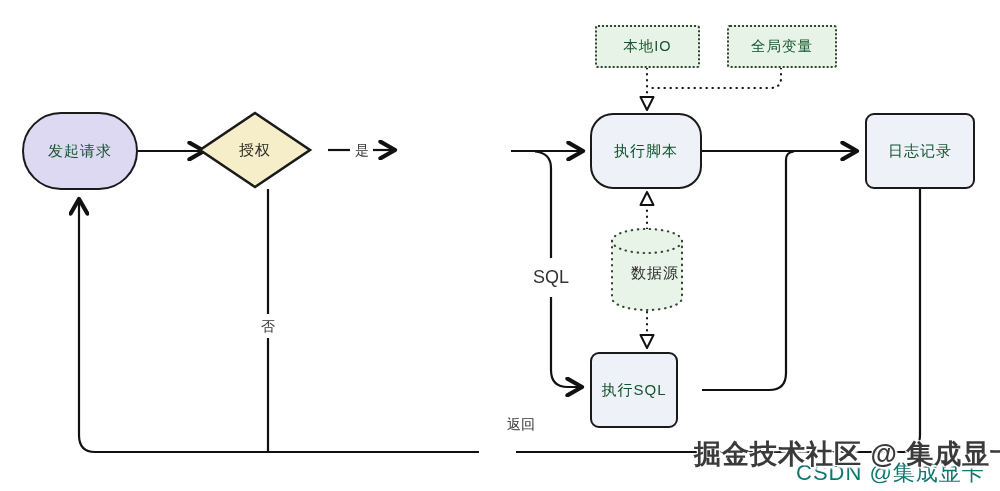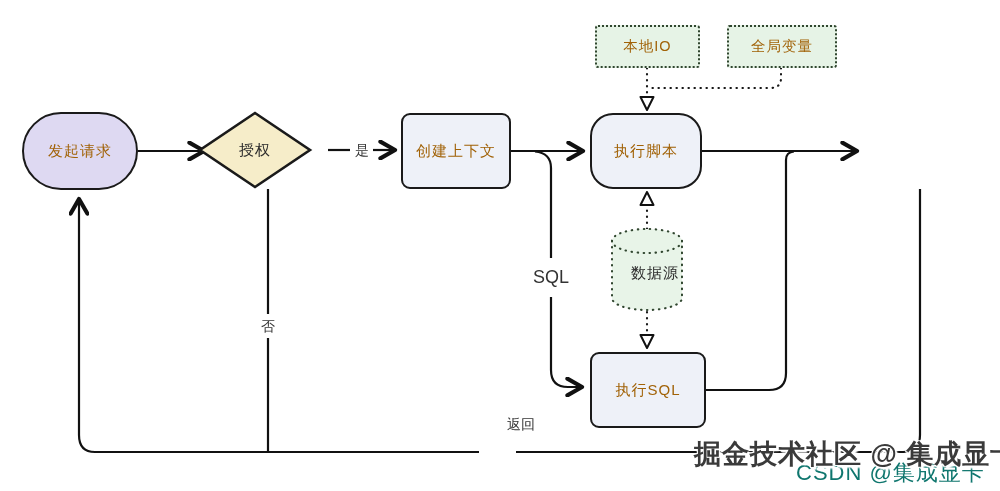--- a/index.html
+++ b/index.html
@@ -3,21 +3,21 @@
 <meta charset="utf-8">
 <style>
   html,body{margin:0;padding:0;background:#fff;}
   #canvas{
     position:relative;width:1000px;height:491px;background:#ffffff;overflow:hidden;
     font-family:"Liberation Sans","DejaVu Sans",sans-serif;color:#2b2b2b;
   }
   #edges{position:absolute;left:0;top:0;width:1000px;height:491px;}
   .node{
     position:absolute;display:flex;align-items:center;justify-content:center;
-    box-sizing:border-box;font-size:15px;color:#a16207;letter-spacing:1px;
+    box-sizing:border-box;font-size:15px;color:#14532d;letter-spacing:1px;
   }
   .process{
     background:#eef1f8;border:2.5px solid #1a1a1a;border-radius:9px;
   }
   .stadium{
     background:#ded9f2;border:2.5px solid #1a1a1a;border-radius:40px;
   }
   .greenbox{
     background:#e6f3e6;border:2px dotted #30462f;border-radius:3px;font-size:14.5px;
   }
@@ -98,30 +98,30 @@
     <span>发起请求</span>
   </div>
 
   <div class="diamond-wrap" style="left:196px;top:110px;width:118px;height:80px;">
     <svg width="118" height="80" viewBox="0 0 118 80" xmlns="http://www.w3.org/2000/svg">
       <polygon points="59,3 114,40 59,77 4,40" fill="#f6edc9" stroke="#1a1a1a" stroke-width="2.6" stroke-linejoin="miter"></polygon>
     </svg>
     <span class="diamond-label">授权</span>
   </div>
 
-  <div class="node process" style="left:401px;top:113px;width:110px;height:76px;">
-    <span>创建上下文</span>
-  </div>
 
   <div class="node process" style="left:590px;top:113px;width:112px;height:76px;border-radius:23px;">
     <span>执行脚本</span>
   </div>
 
+  <div class="node process" style="left:865px;top:113px;width:110px;height:76px;">
+    <span>日志记录</span>
+  </div>
 
-  <div class="node process" style="left:590px;top:352px;width:116px;height:76px;">
+  <div class="node process" style="left:590px;top:352px;width:88px;height:76px;">
     <span>执行SQL</span>
   </div>
 
   <div class="node greenbox" style="left:595px;top:25px;width:105px;height:43px;">
     <span>本地IO</span>
   </div>
 
   <div class="node greenbox" style="left:727px;top:25px;width:110px;height:43px;">
     <span>全局变量</span>
   </div>

